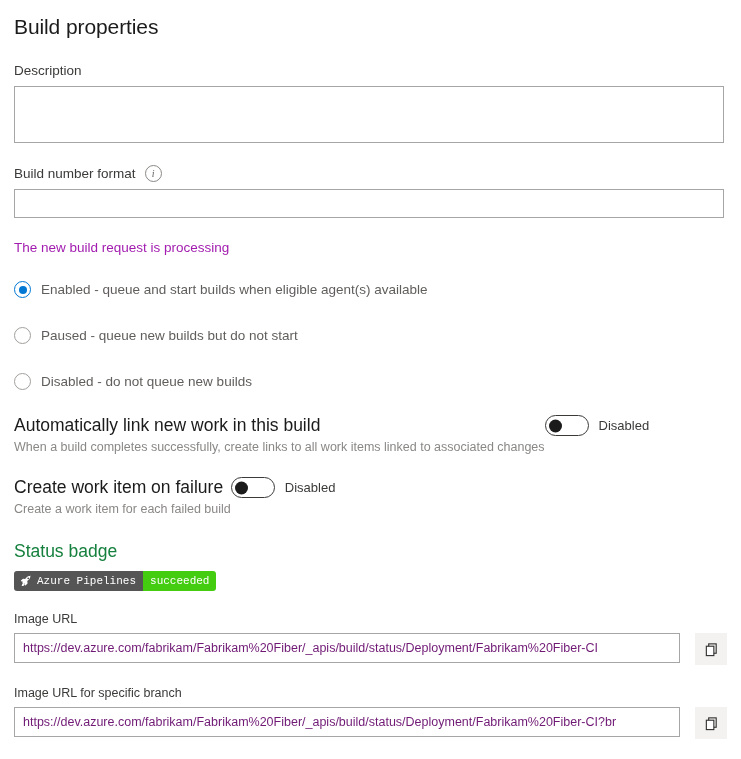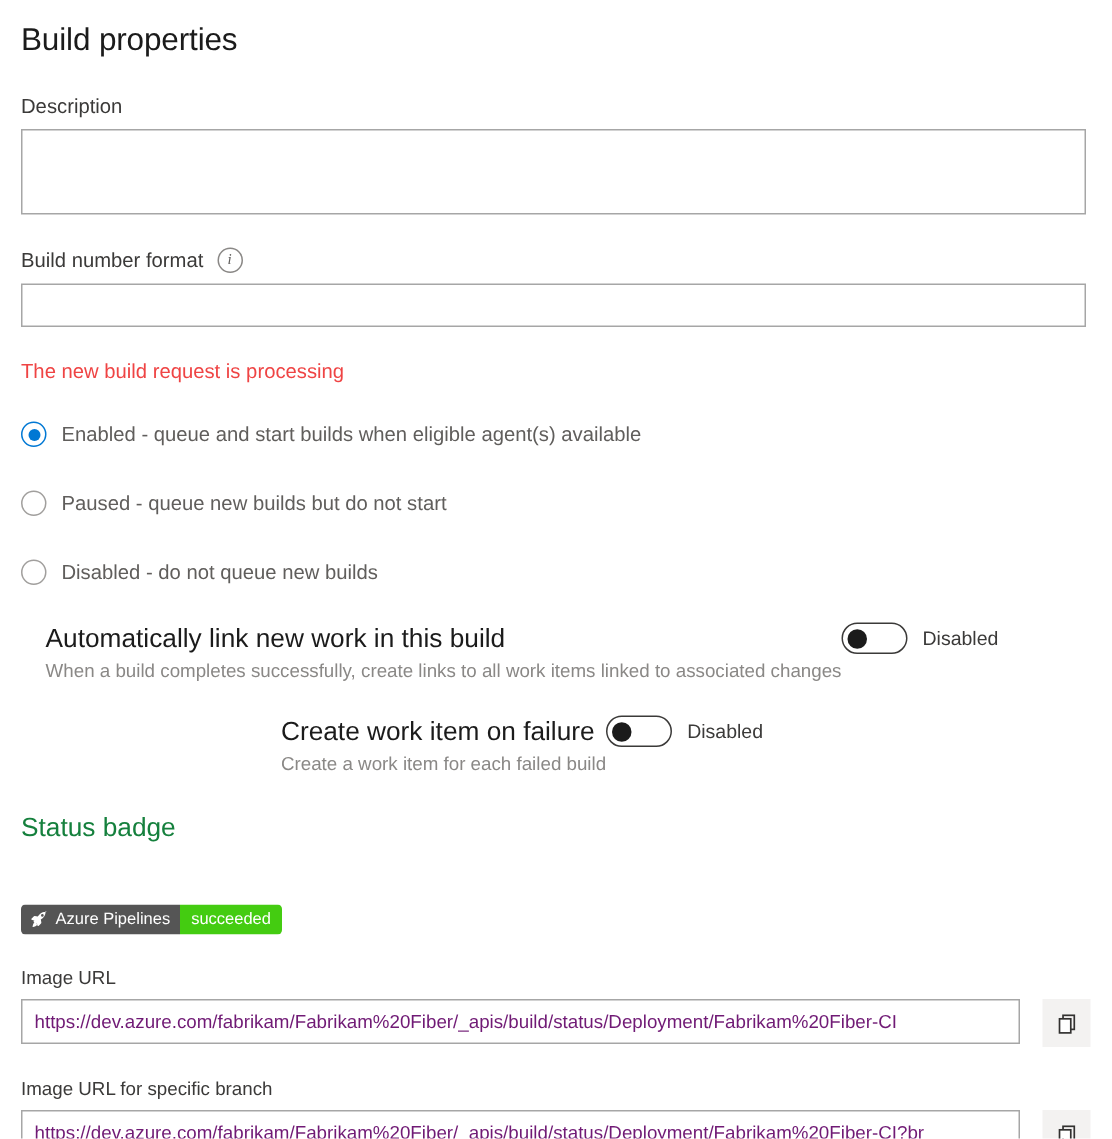--- a/index.html
+++ b/index.html
@@ -81,21 +81,21 @@
     align-items: center;
     justify-content: center;
     line-height: 1;
     cursor: pointer;
     flex: 0 0 auto;
   }
 
   
   .radio-group-label {
     font-size: 13.5px;
-    color: #ef4444;
+    color: #a21caf;
     margin-top: 22px;
     margin-bottom: 11px;
   }
   .radio-row {
     display: flex;
     align-items: center;
     gap: 10px;
     height: 23px;
     margin-bottom: 11px;
     cursor: pointer;
@@ -126,21 +126,21 @@
   .radio-text {
     font-size: 13.5px;
     color: #605e5c;
     line-height: 17px;
   }
 
   
   .toggle-section {
     display: flex;
     align-items: flex-start;
-    justify-content: center;
+    justify-content: flex-start;
     margin-top: 20px;
   }
   .toggle-section-text { padding-top: 1px; }
   .section-heading {
     font-size: 17.5px;
     font-weight: 400;
     color: #1b1b1b;
     line-height: 22px;
     margin: 0 0 3px 0;
   }
@@ -190,25 +190,24 @@
     font-weight: 400;
     color: #15803d;
     line-height: 22px;
     margin: 23px 0 9px 0;
   }
   .badge {
     display: inline-flex;
     align-items: stretch;
     height: 20px;
     font-size: 11px;
-    font-family: Liberation Sans, sans-serif;
+    font-family: Liberation Mono, monospace;
     border-radius: 3px;
     overflow: hidden;
     line-height: 20px;
-    margin-top: 32px;
   }
   .badge-left {
     background: #555555;
     color: #ffffff;
     display: flex;
     align-items: center;
     gap: 5px;
     padding: 0 7px 0 6px;
   }
   .badge-right {

